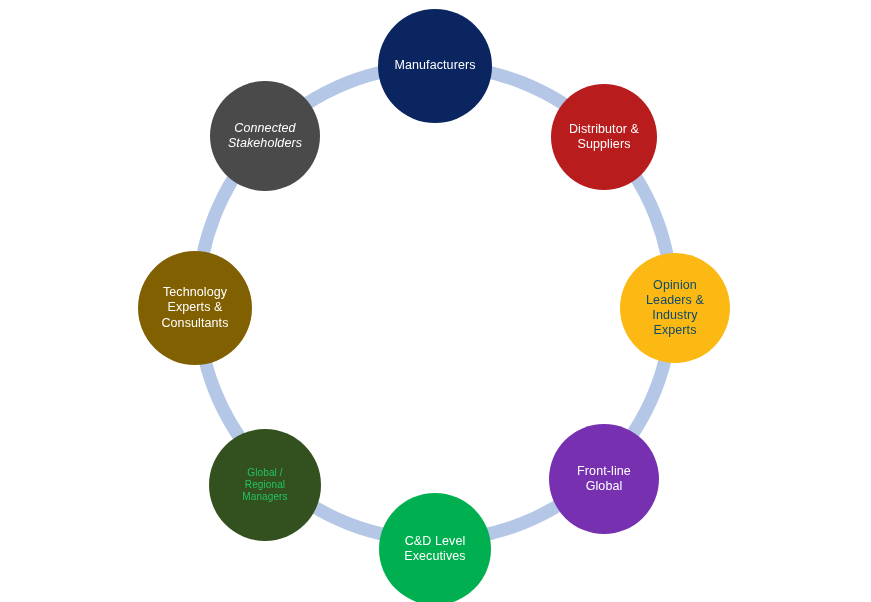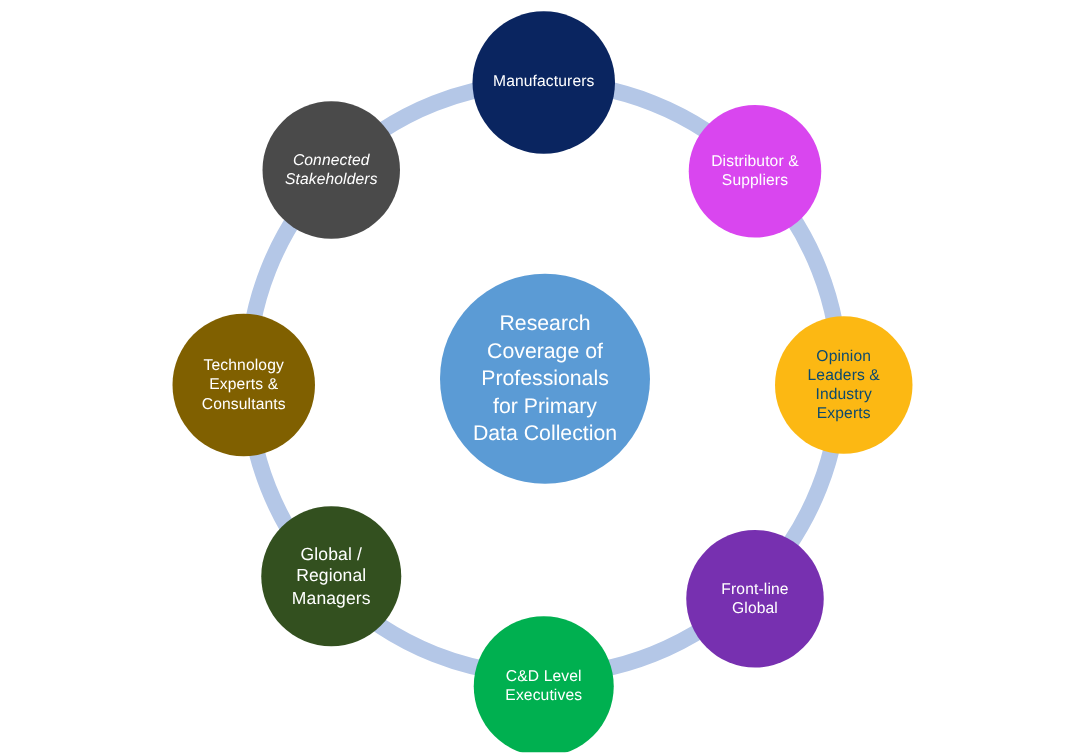--- a/index.html
+++ b/index.html
@@ -68,55 +68,48 @@
 <div id="canvas" style="width: 871px; height: 602px; background: rgb(255, 255, 255);">
 
   <svg id="ring-layer" viewBox="0 0 871 602" width="871" height="602" aria-hidden="true" style="width: 871px; height: 602px;">
     <circle id="ring-circle" cx="435" cy="303" r="237" fill="none" stroke="#b4c7e7" stroke-width="13"></circle>
   </svg>
 
   <div id="nodes-layer">
       <div class="node" style="left: 378px; top: 9px; width: 114px; height: 114px; background: rgb(10, 37, 96); color: rgb(255, 255, 255); font-size: 12.5px;">
         <span class="node-label">Manufacturers</span>
       </div>
-      <div class="node" style="left: 551px; top: 84px; width: 106px; height: 106px; background: #d946ef; color: rgb(255, 255, 255); font-size: 12.5px;">
+      <div class="node" style="left: 551px; top: 84px; width: 106px; height: 106px; background: #b91c1c; color: rgb(255, 255, 255); font-size: 12.5px;">
         <span class="node-label">Distributor &amp;
 Suppliers</span>
       </div>
       <div class="node" style="left: 620px; top: 253px; width: 110px; height: 110px; background: rgb(252, 184, 19); color: #0c4a6e; font-size: 12.5px;">
         <span class="node-label">Opinion
 Leaders &amp;
 Industry
 Experts</span>
       </div>
       <div class="node" style="left: 549px; top: 424px; width: 110px; height: 110px; background: rgb(119, 48, 176); color: rgb(255, 255, 255); font-size: 12.5px;">
         <span class="node-label">Front-line
 Global</span>
       </div>
       <div class="node" style="left: 379px; top: 493px; width: 112px; height: 112px; background: rgb(0, 176, 80); color: rgb(255, 255, 255); font-size: 12.5px;">
         <span class="node-label">C&amp;D Level
 Executives</span>
       </div>
-      <div class="node" style="left: 209px; top: 405px; width: 112px; height: 112px; background: rgb(51, 80, 31); color: #ffffff; font-size: 14px;">
+      <div class="node" style="left: 209px; top: 429px; width: 112px; height: 112px; background: rgb(51, 80, 31); color: #22c55e; font-size: 10px;">
         <span class="node-label">Global /
 Regional
 Managers</span>
       </div>
       <div class="node" style="left: 138px; top: 251px; width: 114px; height: 114px; background: rgb(128, 96, 0); color: rgb(255, 255, 255); font-size: 12.5px;">
         <span class="node-label">Technology
 Experts &amp;
 Consultants</span>
       </div>
       <div class="node" style="left: 210px; top: 81px; width: 110px; height: 110px; background: rgb(74, 74, 74); color: rgb(255, 255, 255); font-size: 12.5px; font-style: italic;">
         <span class="node-label">Connected
 Stakeholders</span>
       </div>
     </div>
 
-  <div class="hub" id="hub-node" style="left: 352px; top: 219px; width: 168px; height: 168px; background: rgb(91, 155, 213); color: rgb(255, 255, 255); font-size: 17px;">
-    <span class="hub-label" id="hub-label">Research
-Coverage of
-Professionals
-for Primary
-Data Collection</span>
-  </div>
 
 </div>
 
 </body></html>

